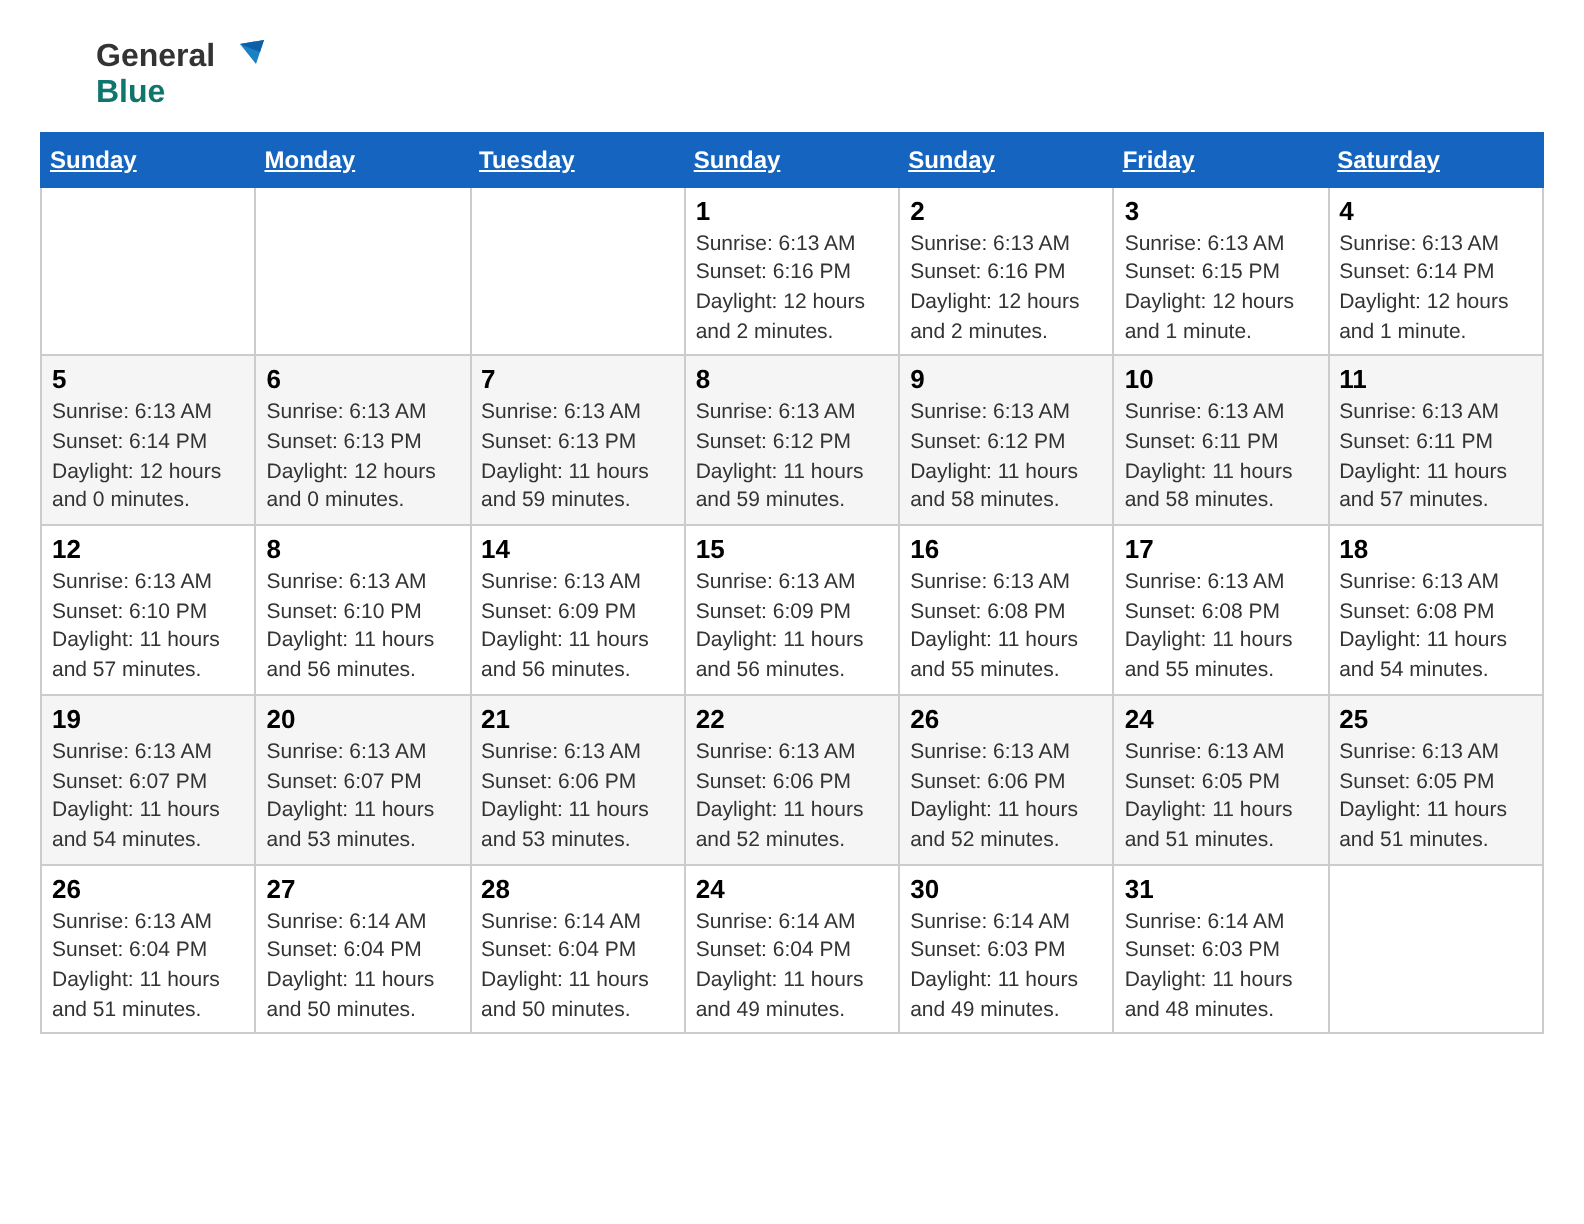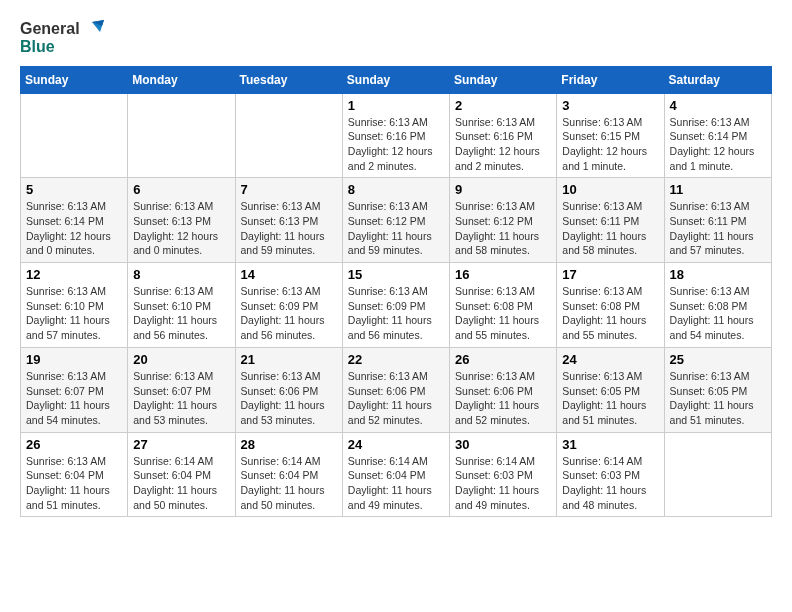--- a/index.html
+++ b/index.html
@@ -8,20 +8,21 @@
       background: #fff;
       width: 792px;
       min-height: 612px;
       padding: 20px;
     }
     .header {
       display: flex;
       justify-content: space-between;
       align-items: flex-start;
       margin-bottom: 10px;
+      margin-left: 28px;
     }
     .logo {
       display: flex;
       align-items: center;
       gap: 4px;
     }
     .title-block {
       text-align: right;
     }
     .month-title {
@@ -39,20 +40,21 @@
       border-collapse: collapse;
       font-size: 11px;
     }
     .calendar th {
       background-color: #1565c0;
       color: #fff;
       padding: 6px 4px;
       text-align: left;
       font-size: 12px;
       border: 1px solid #1565c0;
+      text-decoration: underline;
     }
     .calendar td {
       border: 1px solid #ccc;
       vertical-align: top;
       padding: 4px 5px;
       width: 108px;
       min-height: 80px;
       background: #fff;
     }
     .calendar tr:nth-child(even) td {

